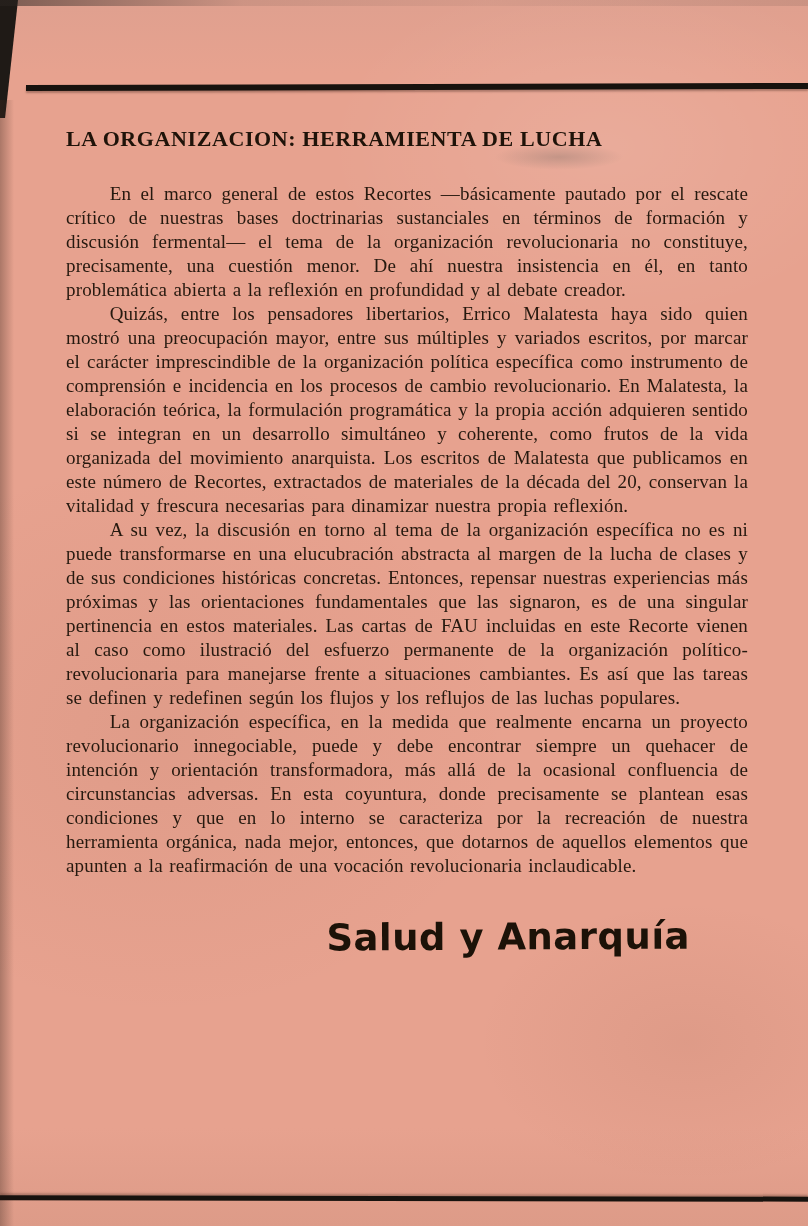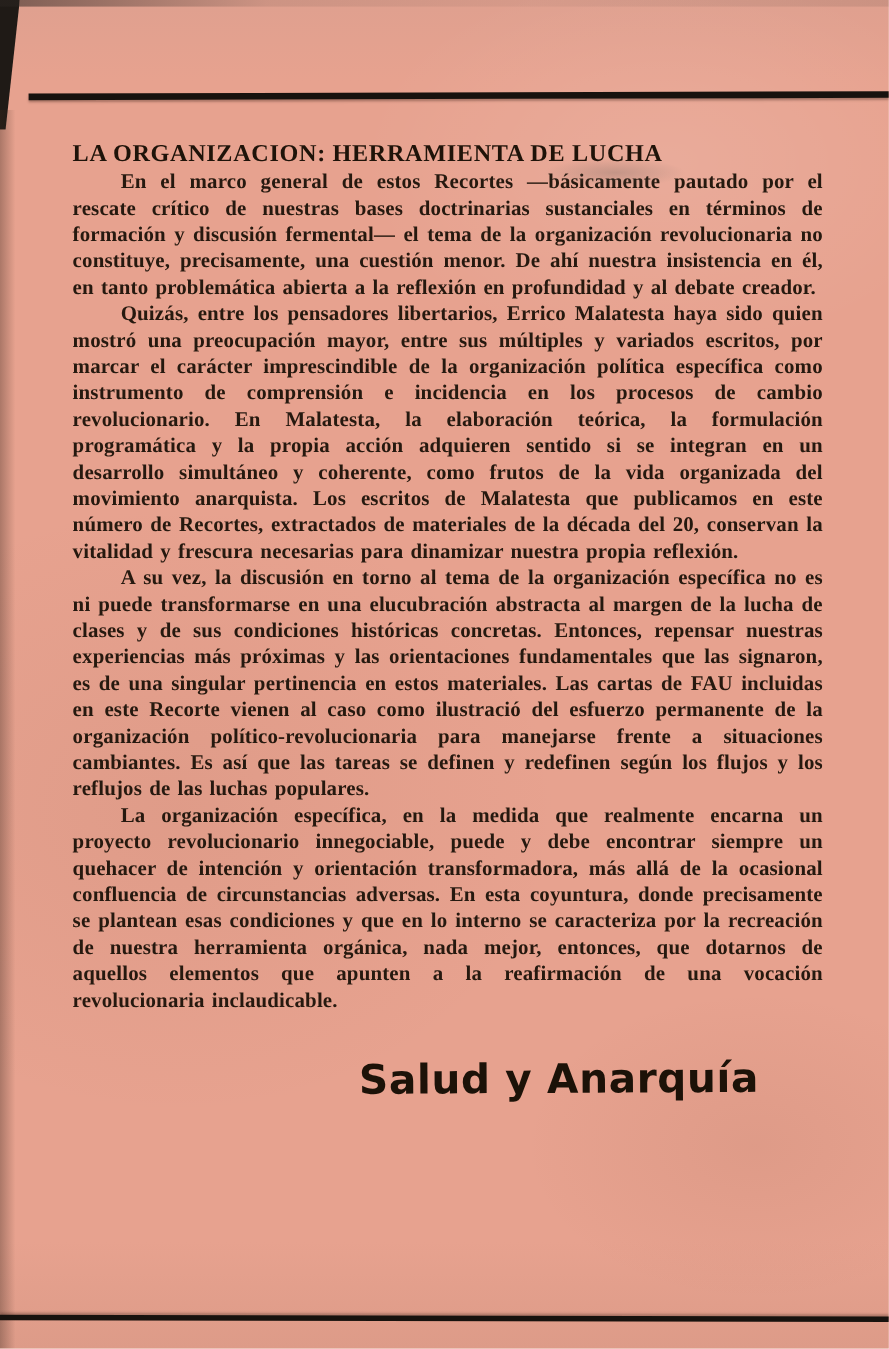--- a/index.html
+++ b/index.html
@@ -65,38 +65,37 @@
   .content {
     position: absolute;
     left: 66px;
     top: 126px;
     width: 682px;
   }
   h1.title {
     font-size: 22px;
     font-weight: bold;
     letter-spacing: 0.6px;
-    margin-bottom: 2px;
+    margin-bottom: 30px;
     color: #1f1309;
   }
   .title-smudge {
     position: absolute;
     left: 428px; top: 18px;
     width: 130px; height: 26px;
     background: radial-gradient(ellipse at center, rgba(100,95,90,0.28), rgba(100,95,90,0) 70%);
     pointer-events: none;
   }
   .body-text p {
     font-size: 19px;
     line-height: 24px;
     text-align: justify;
     text-indent: 2.3em;
     word-spacing: 1.6px;
     letter-spacing: 0.15px;
-    font-weight: bold;
   }
   .signature {
     margin-top: 38px;
     text-align: right;
     padding-right: 58px;
     font-family: "DejaVu Sans", sans-serif;
     font-weight: bold;
     font-size: 37px;
     letter-spacing: 0.5px;
     color: #1c1208;

